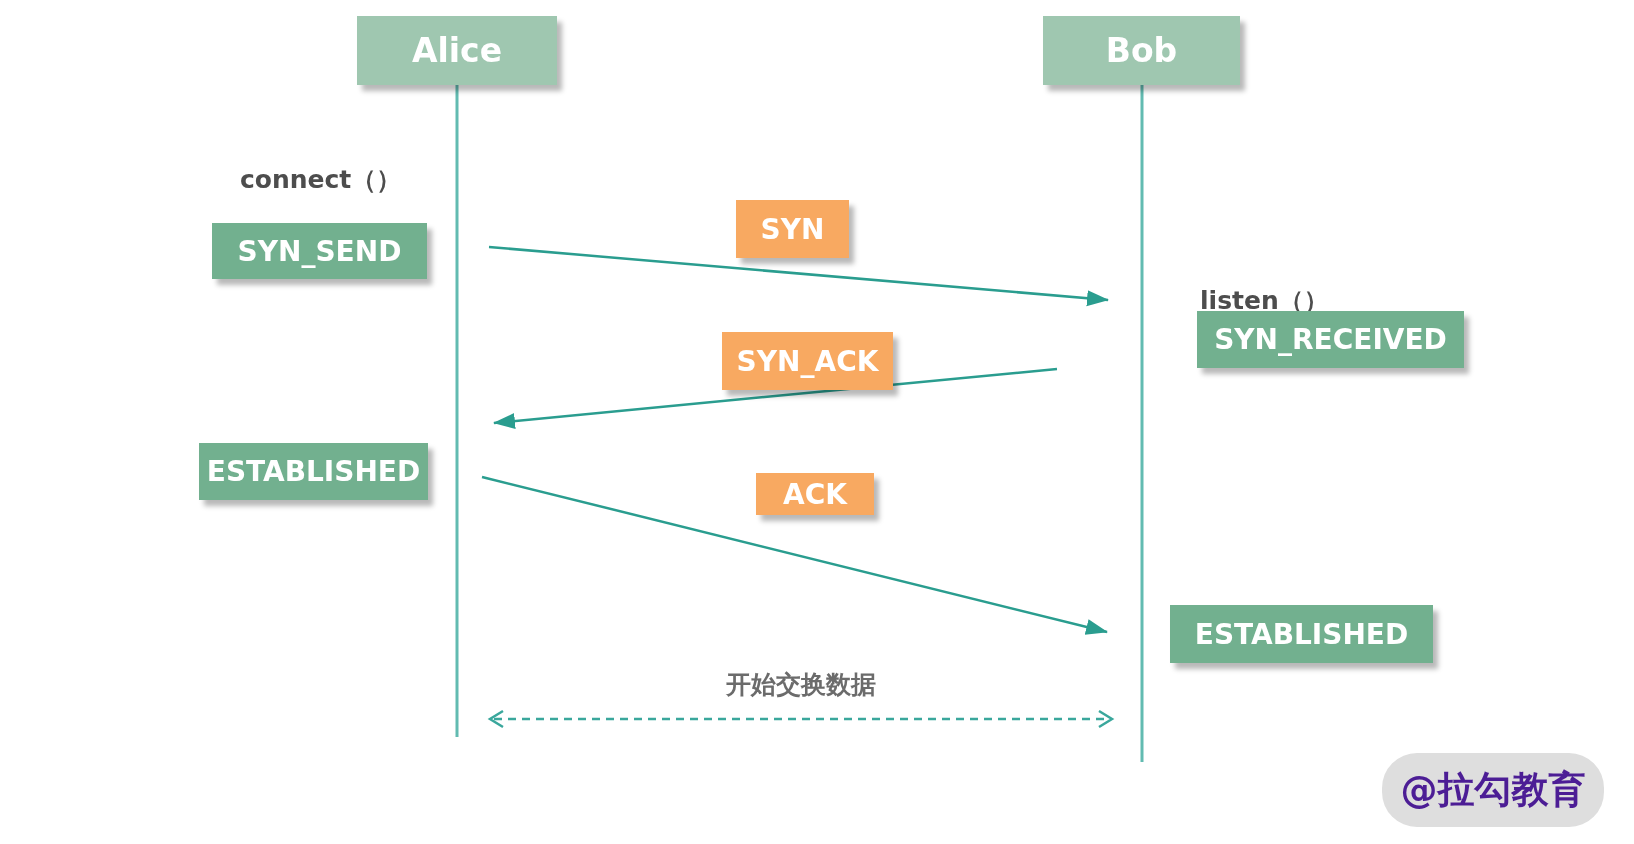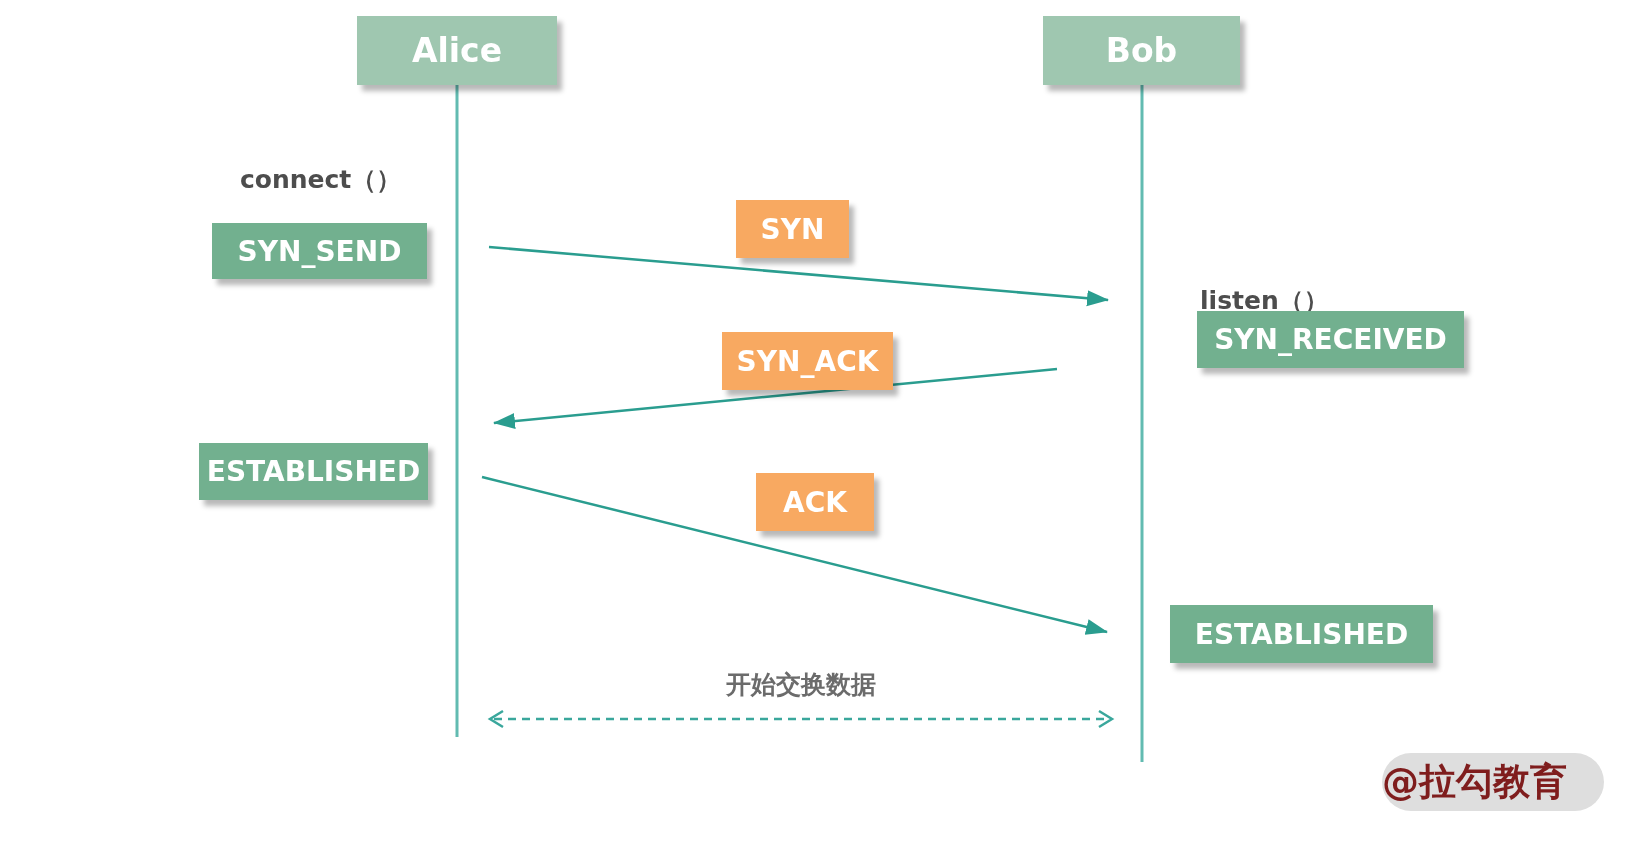--- a/index.html
+++ b/index.html
@@ -74,28 +74,29 @@
     font-weight: 700;
     font-size: 25px;
     white-space: nowrap;
   }
 
   .watermark {
     position: absolute;
     left: 1382px;
     top: 753px;
     width: 222px;
-    height: 58px;
+    height: 74px;
     background: #dedede;
     border-radius: 35px;
-    color: #7f1d1d;
+    color: #4c1d95;
     font-weight: 700;
     font-size: 37px;
     display: flex;
     align-items: center;
+    justify-content: center;
   }
 </style>
 </head>
 <body>
 
 <div class="canvas">
 
   <svg class="svg-layer" viewBox="0 0 1634 844" xmlns="http://www.w3.org/2000/svg">
     <defs>
       <marker id="solid-arrowhead" markerWidth="26" markerHeight="20" refX="21" refY="8" orient="auto" markerUnits="userSpaceOnUse">
@@ -139,21 +140,21 @@
   <div class="state-badge" style="left:1170px; top:605px; width:263px; height:58px;">
     <span>ESTABLISHED</span>
   </div>
 
   <div class="msg-badge" style="left:736px; top:200px; width:113px; height:58px;">
     <span>SYN</span>
   </div>
   <div class="msg-badge" style="left:722px; top:332px; width:171px; height:58px;">
     <span>SYN_ACK</span>
   </div>
-  <div class="msg-badge" style="left:756px; top:473px; width:118px; height:58px;">
+  <div class="msg-badge" style="left:756px; top:473px; width:118px; height:42px;">
     <span>ACK</span>
   </div>
 
   <div class="exchange-label">开始交换数据</div>
 
   <div class="watermark">
     <span>@拉勾教育</span>
   </div>
 
 </div>

